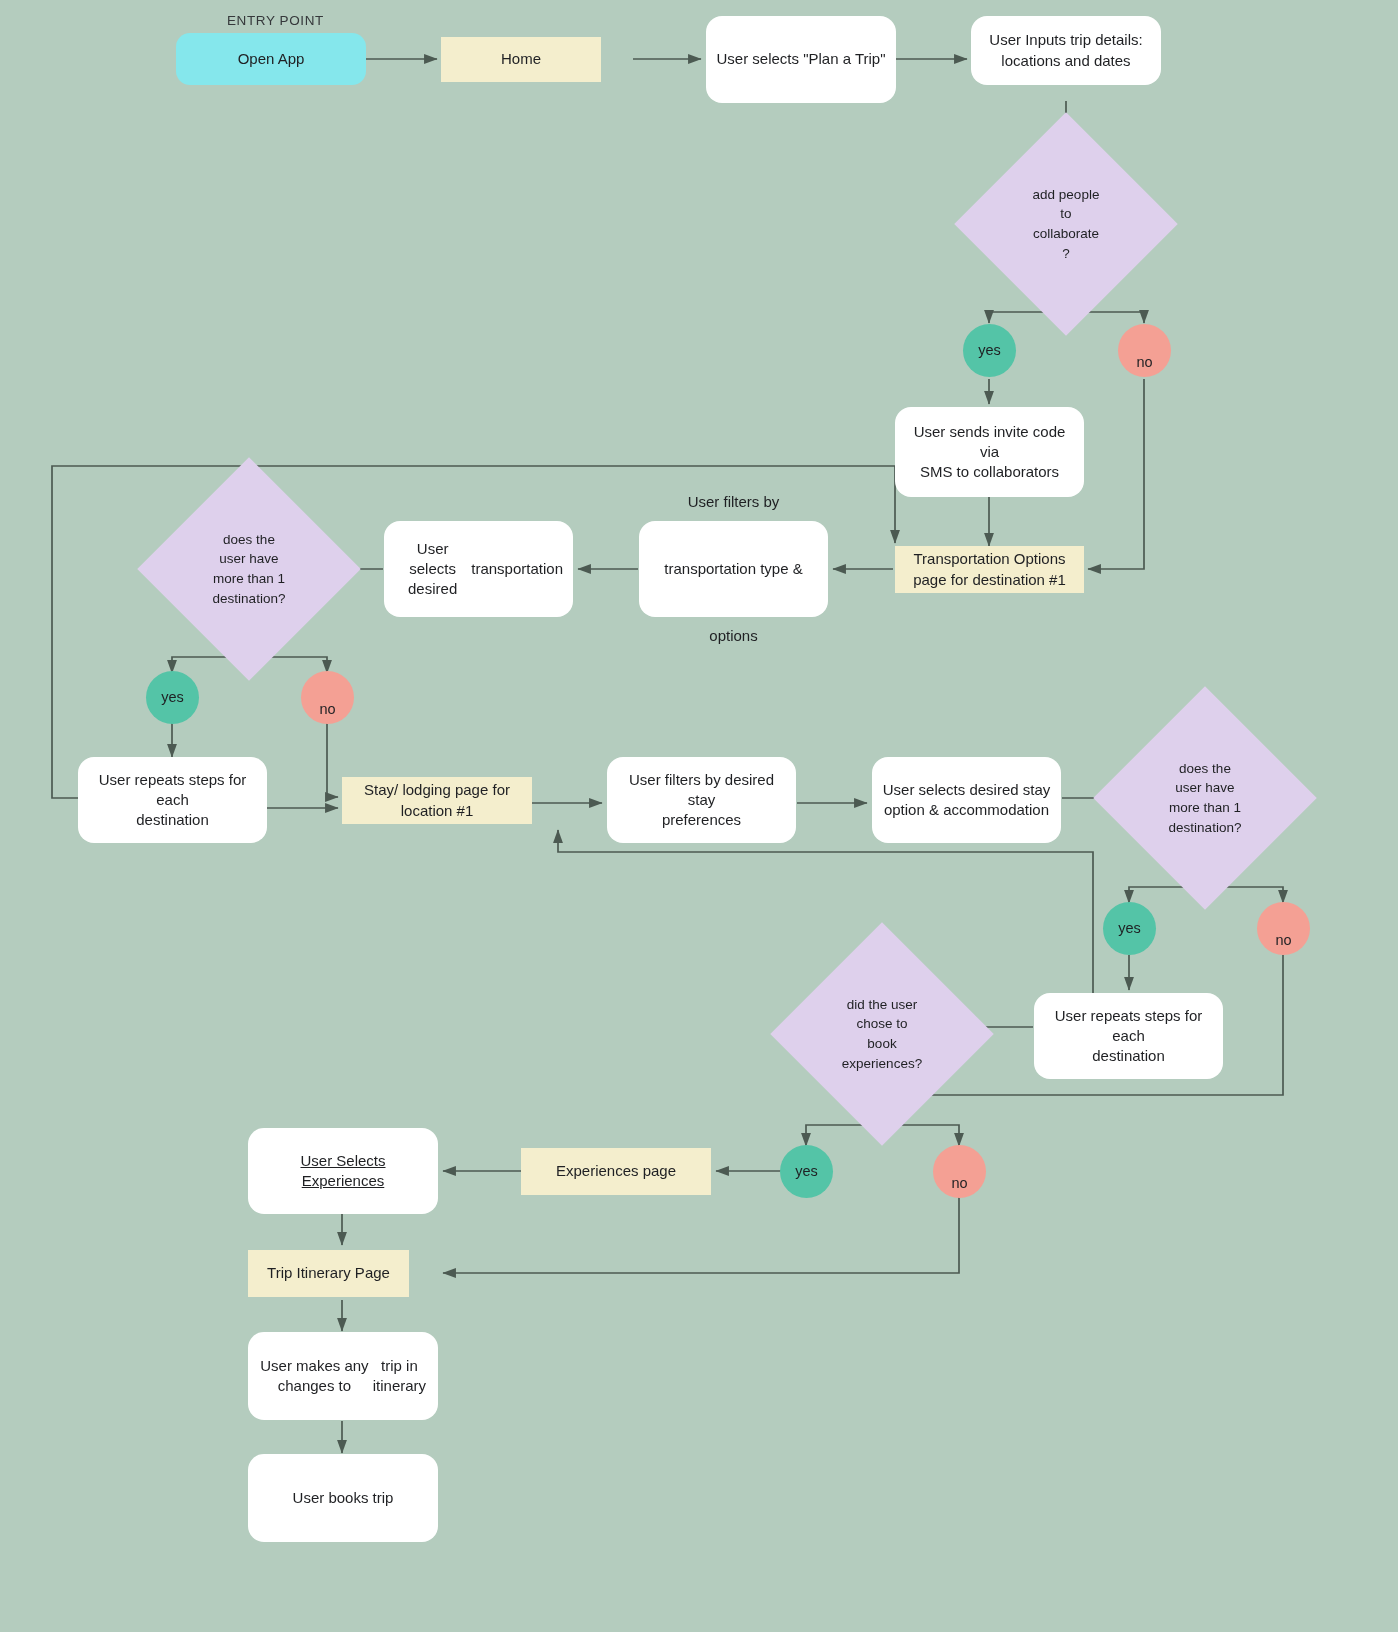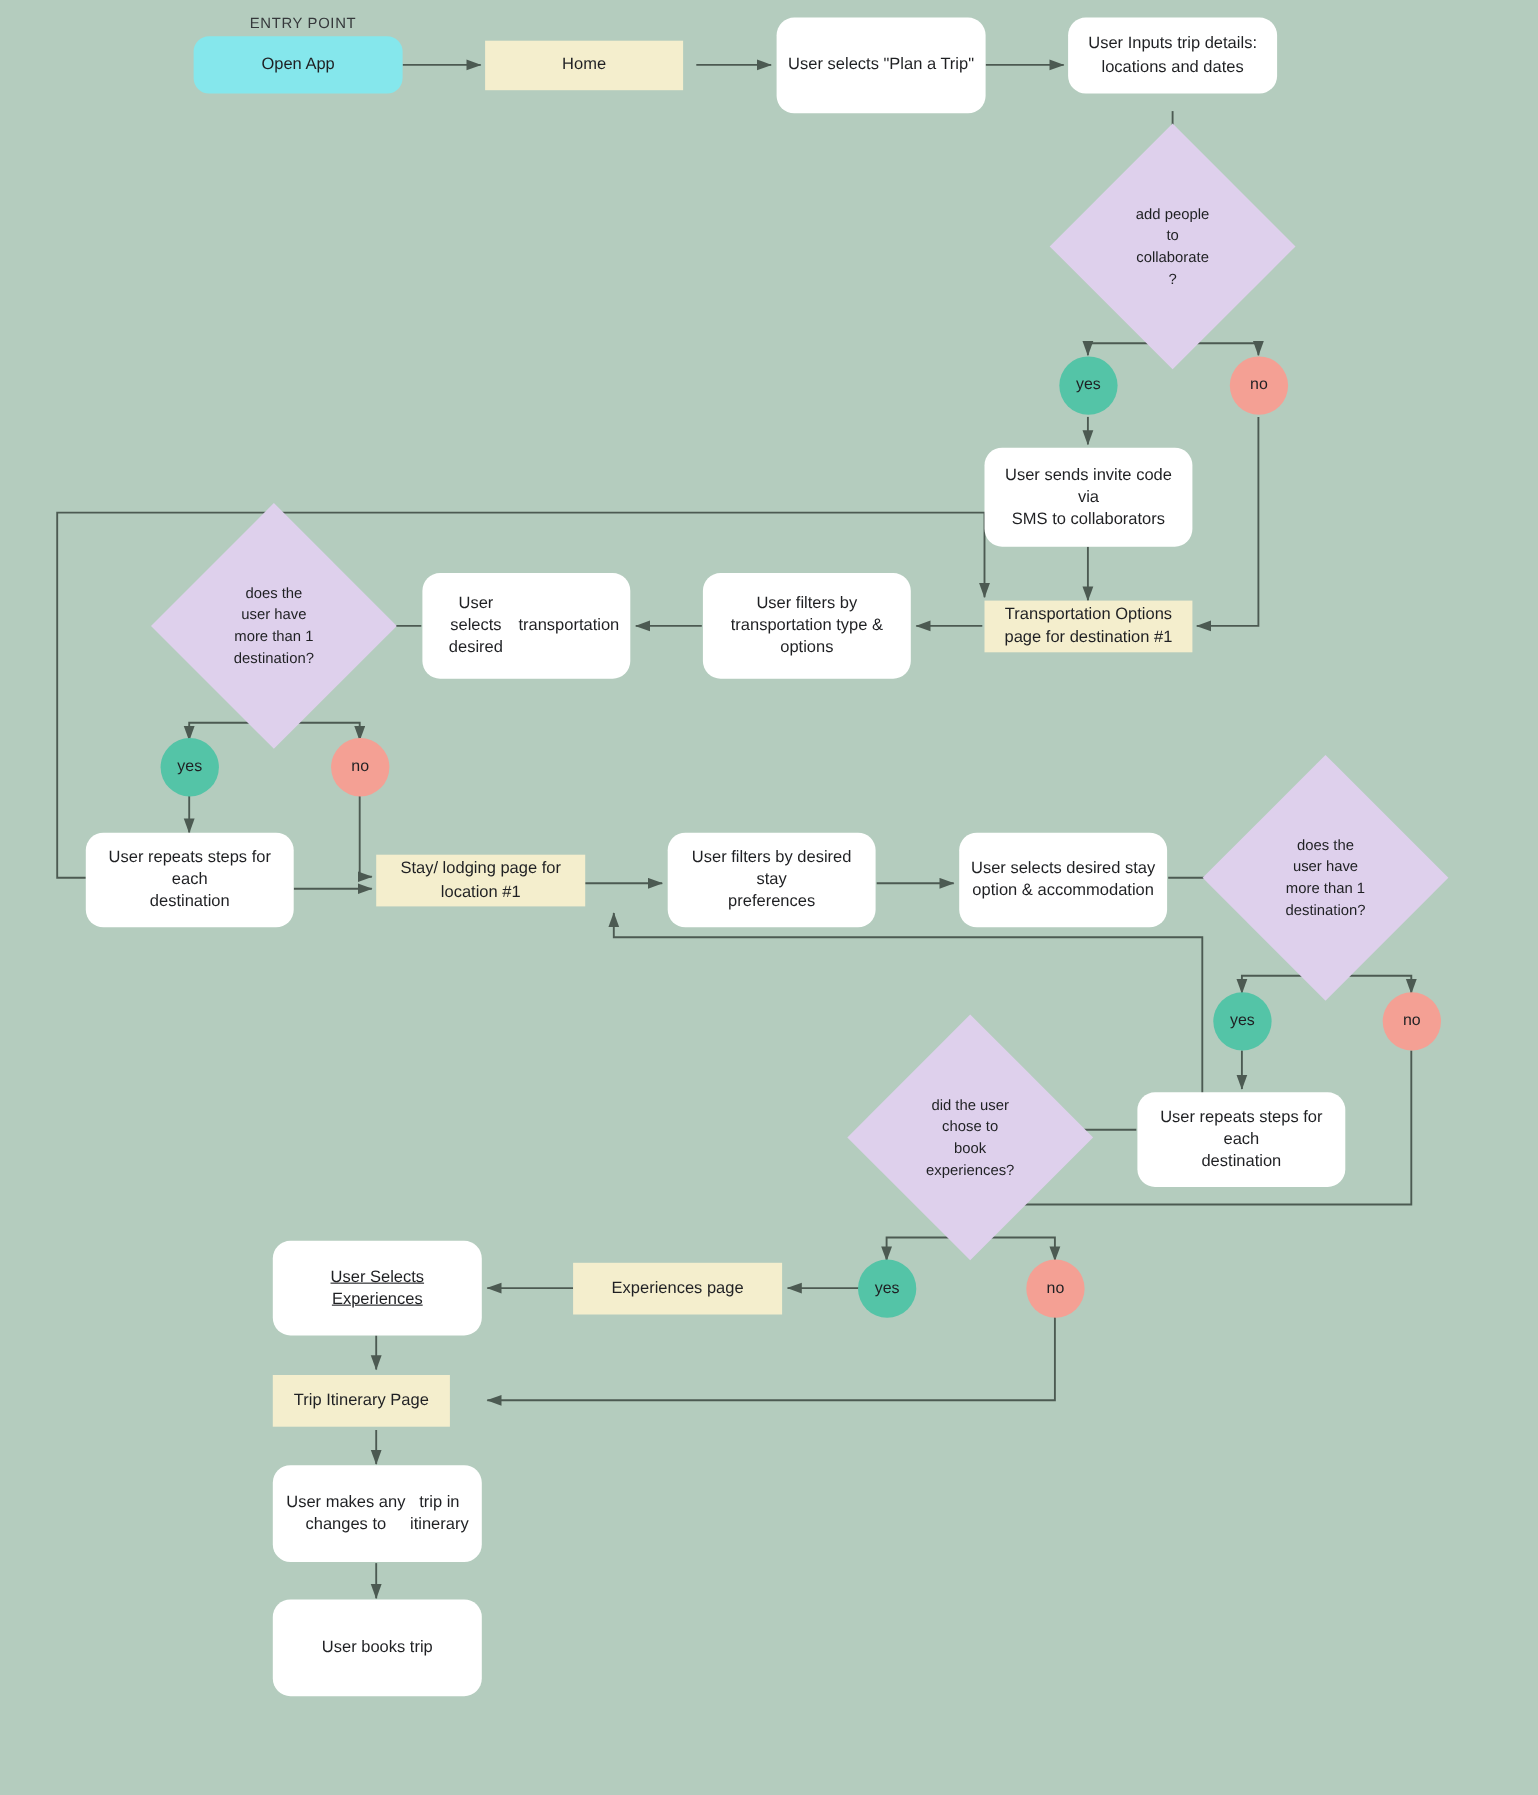--- a/index.html
+++ b/index.html
@@ -65,21 +65,21 @@
     position: relative;
     z-index: 1;
     width: 78%;
   }
   .node.yes, .node.no {
     border-radius: 50%;
     font-size: 14.5px;
     color: #1f2023;
   }
   .node.yes { background: #54c4a7; }
-  .node.no  { background: #f4a094; }
+  .node.no  { background: #f4a094; align-items: flex-end; }
   .caption {
     position: absolute;
     font-size: 13.5px;
     letter-spacing: 0.6px;
     color: #35383b;
     z-index: 3;
   }
 </style>
 </head>
 <body>
@@ -165,21 +165,21 @@
       <path d="M342,1421 L342,1453"></path>
     </g>
   </svg>
 
   <div class="caption" style="left:227px; top:13px;">ENTRY POINT</div>
 
   <div class="node entry" style="left:176px; top:33px; width:190px; height:52px;">
     <span>Open App</span>
   </div>
 
-  <div class="node page" style="left:441px; top:37px; width:180px; height:45px;">
+  <div class="node page" style="left:441px; top:37px; width:160px; height:45px;">
     <span>Home</span>
   </div>
 
   <div class="node proc" style="left:706px; top:16px; width:190px; height:87px;">
     <span>User selects "Plan a Trip"</span>
   </div>
 
   <div class="node proc" style="left:971px; top:16px; width:190px; height:69px; flex-direction:column;">
     <span>User Inputs trip details:</span>
     <span>locations and dates</span>
@@ -206,21 +206,21 @@
   <div class="node proc" style="left:895px; top:407px; width:189px; height:90px; flex-direction:column;">
     <span>User sends invite code via</span>
     <span>SMS to collaborators</span>
   </div>
 
   <div class="node page" style="left:895px; top:546px; width:189px; height:47px; flex-direction:column;">
     <span>Transportation Options</span>
     <span>page for destination #1</span>
   </div>
 
-  <div class="node proc" style="left:639px; top:521px; width:189px; height:96px; flex-direction:column;">
+  <div class="node proc" style="left:639px; top:521px; width:189px; height:96px; flex-direction:column;gap:47px;">
     <span>User filters by</span>
     <span>transportation type &amp;</span>
     <span>options</span>
   </div>
 
   <div class="node proc" style="left:384px; top:521px; width:189px; height:96px; flex-direction:row;">
     <span>User selects desired</span>
     <span>transportation</span>
   </div>
 

